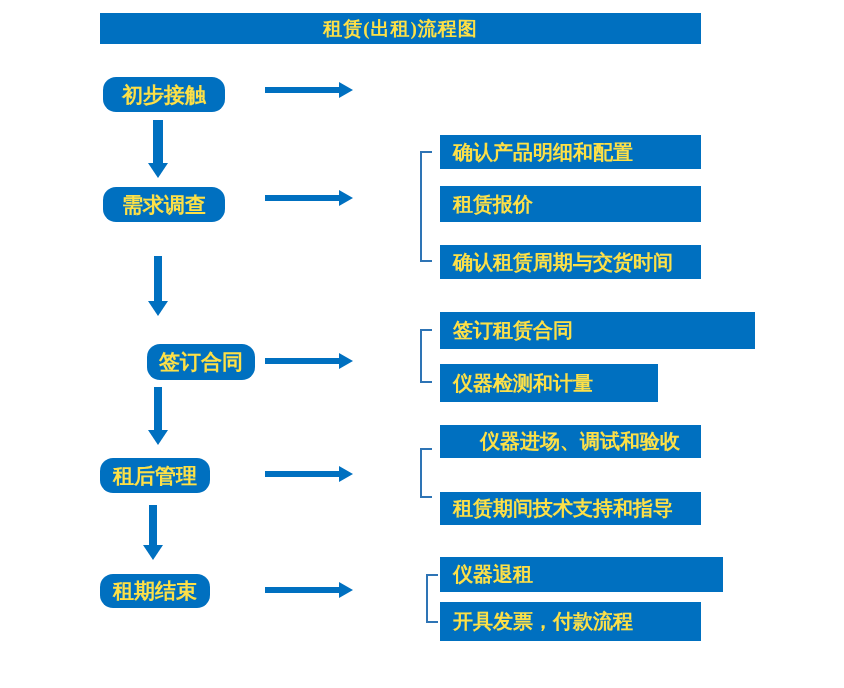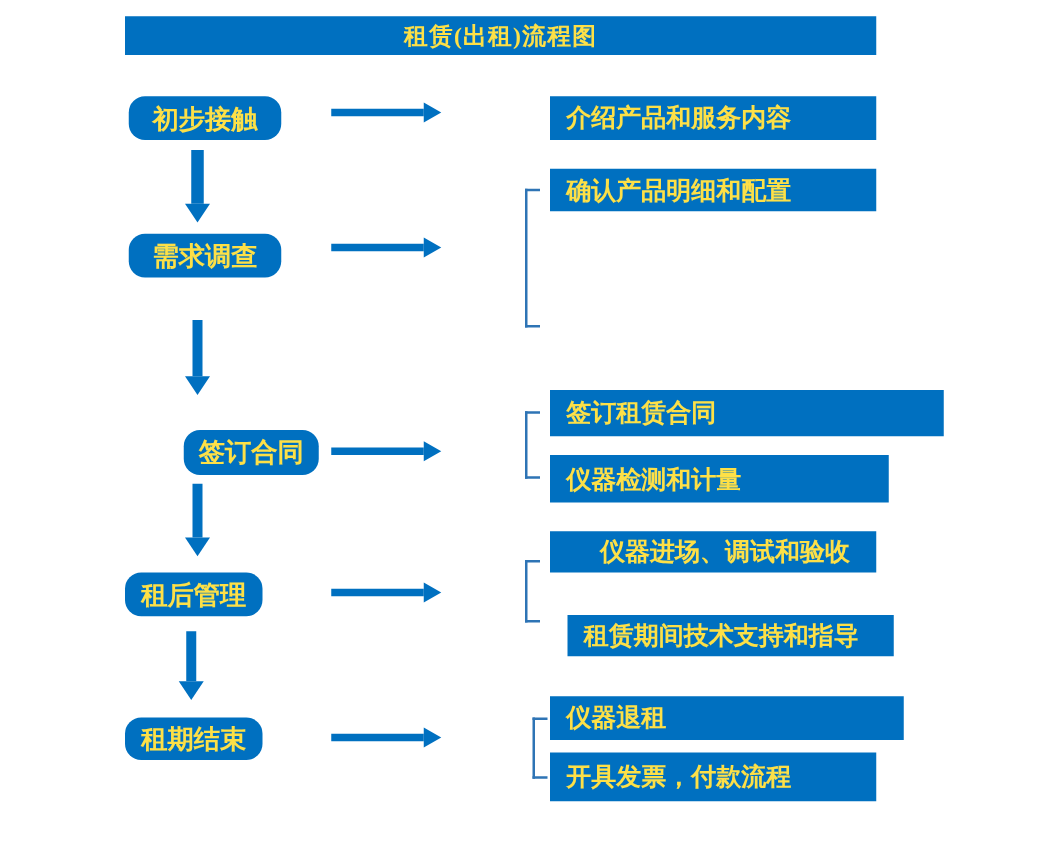--- a/index.html
+++ b/index.html
@@ -137,26 +137,27 @@
   <div class="h-arrow" style="left:265px; top:582px;">
     <div class="h-bar"></div>
     <div class="h-head"></div>
   </div>
 
   <div class="bracket" style="left:420px; top:151px; height:111px;"></div>
   <div class="bracket" style="left:420px; top:329px; height:54px;"></div>
   <div class="bracket" style="left:420px; top:448px; height:50px;"></div>
   <div class="bracket" style="left:426px; top:574px; height:49px;"></div>
 
-  <div class="blue-box output-box" style="left:440px; top:77px; width:261px; height:35px;">介绍产品和服务内容</div>
 
   <div class="blue-box output-box" style="left:440px; top:135px; width:261px; height:34px;">确认产品明细和配置</div>
+  <div class="blue-box output-box" style="left:440px; top:186px; width:261px; height:36px;">租赁报价</div>
+  <div class="blue-box output-box" style="left:440px; top:245px; width:261px; height:34px;">确认租赁周期与交货时间</div>
 
   <div class="blue-box output-box" style="left:440px; top:312px; width:315px; height:37px;">签订租赁合同</div>
-  <div class="blue-box output-box" style="left:440px; top:364px; width:271px; height:38px;">仪器检测和计量</div>
+  <div class="blue-box output-box" style="left:440px; top:364px; width:218px; height:38px;">仪器检测和计量</div>
 
   <div class="blue-box output-box" style="left:440px; top:425px; width:261px; height:33px;padding-left:40px;">仪器进场、调试和验收</div>
-  <div class="blue-box output-box" style="left:440px; top:492px; width:261px; height:33px;margin-left:14px;">租赁期间技术支持和指导</div>
+  <div class="blue-box output-box" style="left:440px; top:492px; width:261px; height:33px;">租赁期间技术支持和指导</div>
 
   <div class="blue-box output-box" style="left:440px; top:557px; width:283px; height:35px;">仪器退租</div>
   <div class="blue-box output-box" style="left:440px; top:602px; width:261px; height:39px;">开具发票，付款流程</div>
 
 </div>
 
 </body></html>

